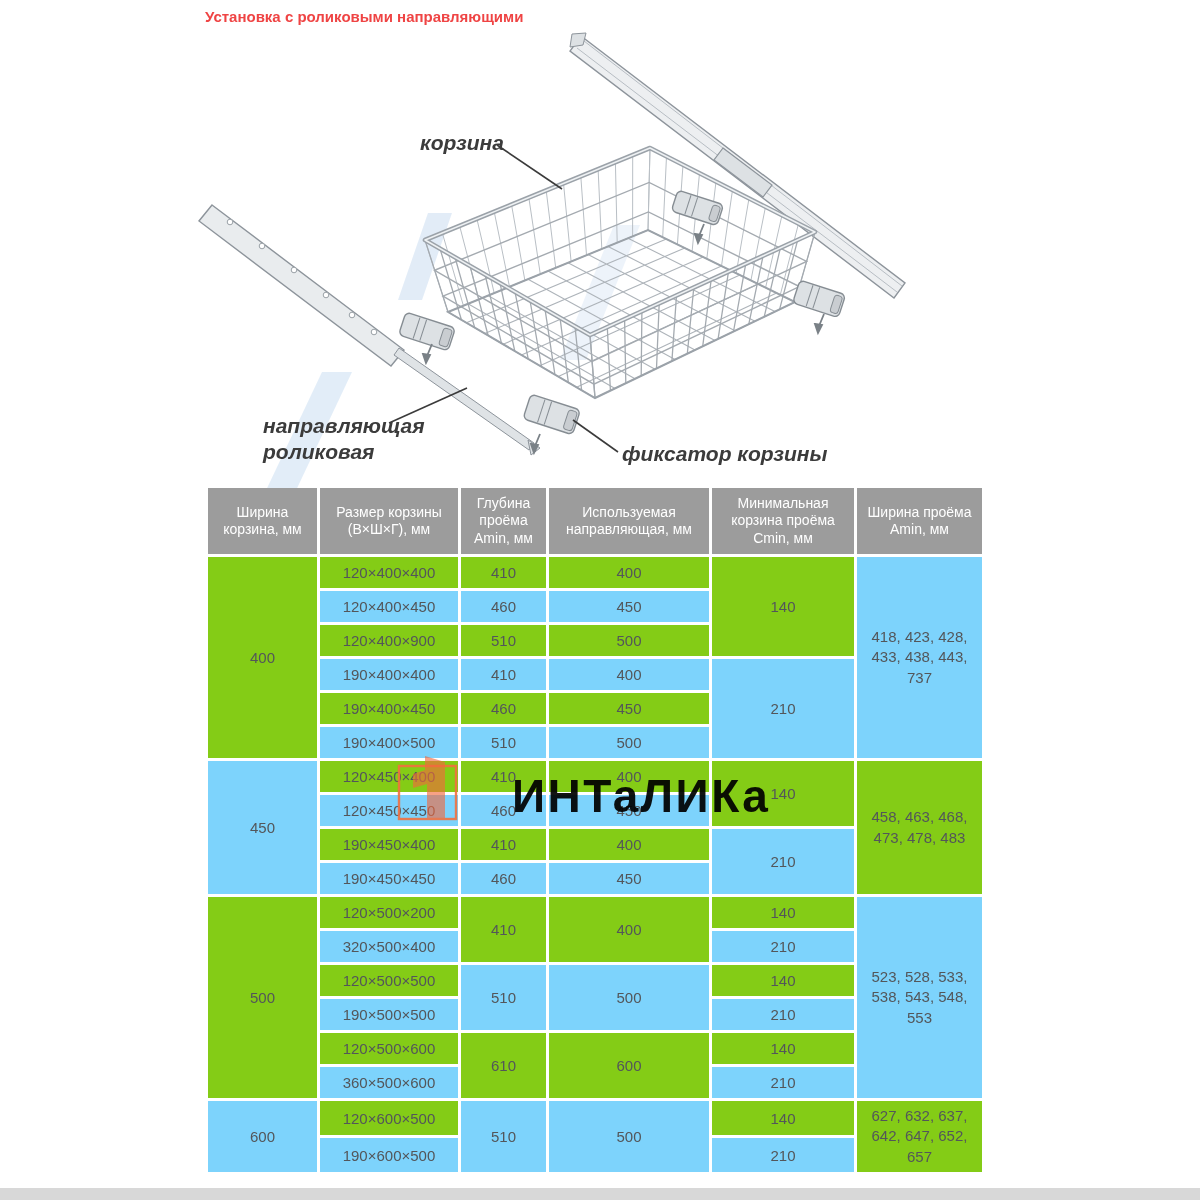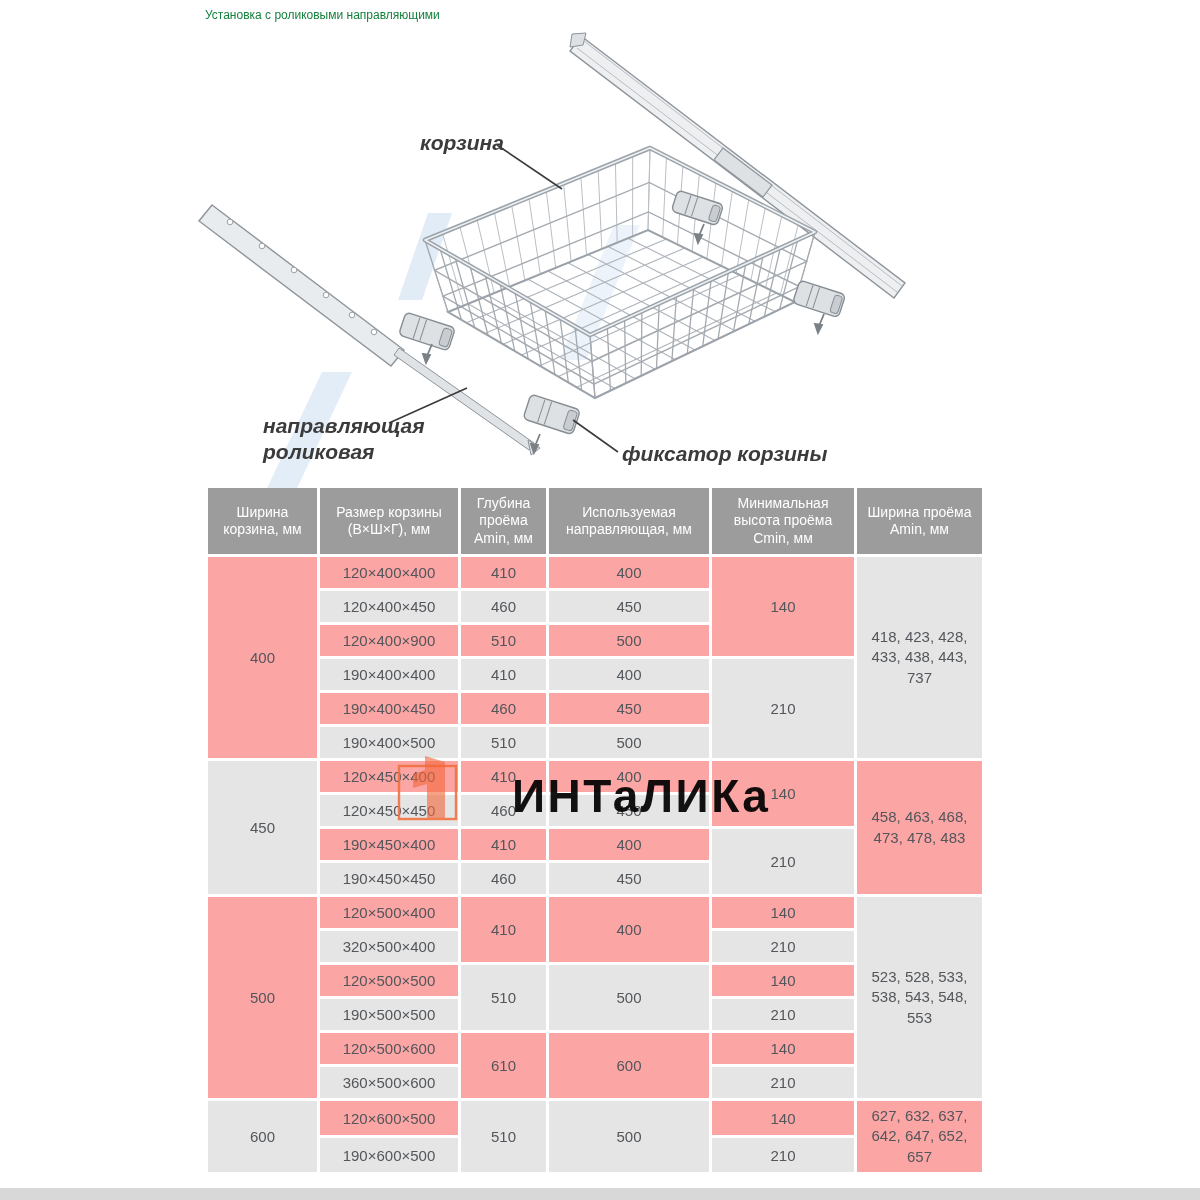--- a/index.html
+++ b/index.html
@@ -1,30 +1,30 @@
 <!DOCTYPE html>
 <html><head>
 <meta charset="utf-8">
 <style>
   html,body{margin:0;padding:0}
   body{width:1200px;height:1200px;background:#ffffff;position:relative;overflow:hidden;
        font-family:"Liberation Sans",sans-serif}
-  .page-title{position:absolute;left:205px;top:8px;font-size:12px;font-weight:400;color:#15803d}
+  .page-title{position:absolute;left:205px;top:8px;font-size:15px;font-weight:700;color:#ef4444}
   svg.diagram{position:absolute;left:0;top:0}
   .dlabel{font-family:"Liberation Sans",sans-serif;font-style:italic;font-weight:600;
           font-size:21px;fill:#3b3b3b}
   table.spec{position:absolute;left:205px;top:485px;border-collapse:separate;border-spacing:3px;
              table-layout:fixed}
   table.spec th{background:#9c9c9c;color:#ffffff;font-weight:400;font-size:14px;height:66px;
                 line-height:1.25;padding:0 5px;text-align:center;vertical-align:middle}
   table.spec td{height:31px;font-size:15px;color:#53565a;text-align:center;vertical-align:middle;
                 padding:0 2px}
   tr.tall td{height:34px}
-  .w{background:#fca5a5}
-  .g{background:#e5e5e5}
+  .w{background:#84cc16}
+  .g{background:#7dd3fc}
   .bmin{font-size:14.5px;line-height:1.35;padding:0 8px}
   .watermark{position:absolute;left:395px;top:748px;width:430px;height:95px;z-index:5}
   .wm-logo{position:absolute;left:0;top:0}
   .wm-text{position:absolute;left:117px;top:25px;font-size:46px;font-weight:700;color:#000000;
            letter-spacing:2.5px;line-height:1;opacity:.92;white-space:nowrap}
   .bottom-strip{position:absolute;left:0;top:1188px;width:1200px;height:12px;background:#d8d8d8}
 </style>
 </head>
 <body>
 
@@ -125,21 +125,21 @@
     <col style="width:160px">
       <col style="width:142px">
       <col style="width:125px">
   </colgroup>
   <tbody>
       <tr>
     <th>Ширина корзина, мм</th>
     <th>Размер корзины (В×Ш×Г), мм</th>
     <th>Глубина проёма Amin, мм</th>
     <th>Используемая направляющая, мм</th>
-    <th>Минимальная высота проёма Cmin, мм</th>
+    <th>Минимальная корзина проёма Cmin, мм</th>
     <th>Ширина проёма Amin, мм</th>
   </tr>
 
   <tr>
     <td rowspan="6" class="w">400</td>
     <td class="w">120×400×400</td>
     <td class="w">410</td>
     <td class="w">400</td>
     <td rowspan="3" class="w">140</td>
     <td rowspan="6" class="g bmin">418, 423, 428, 433, 438, 443, 737</td>
@@ -191,21 +191,21 @@
     <td rowspan="2" class="g">210</td>
   </tr>
   <tr>
     <td class="g">190×450×450</td>
     <td class="g">460</td>
     <td class="g">450</td>
   </tr>
 
   <tr>
     <td rowspan="6" class="w">500</td>
-    <td class="w">120×500×400</td>
+    <td class="w">120×500×200</td>
     <td rowspan="2" class="w">410</td>
     <td rowspan="2" class="w">400</td>
     <td class="w">140</td>
     <td rowspan="6" class="g bmin">523, 528, 533, 538, 543, 548, 553</td>
   </tr>
   <tr>
     <td class="g">320×500×400</td>
     <td class="g">210</td>
   </tr>
   <tr>

